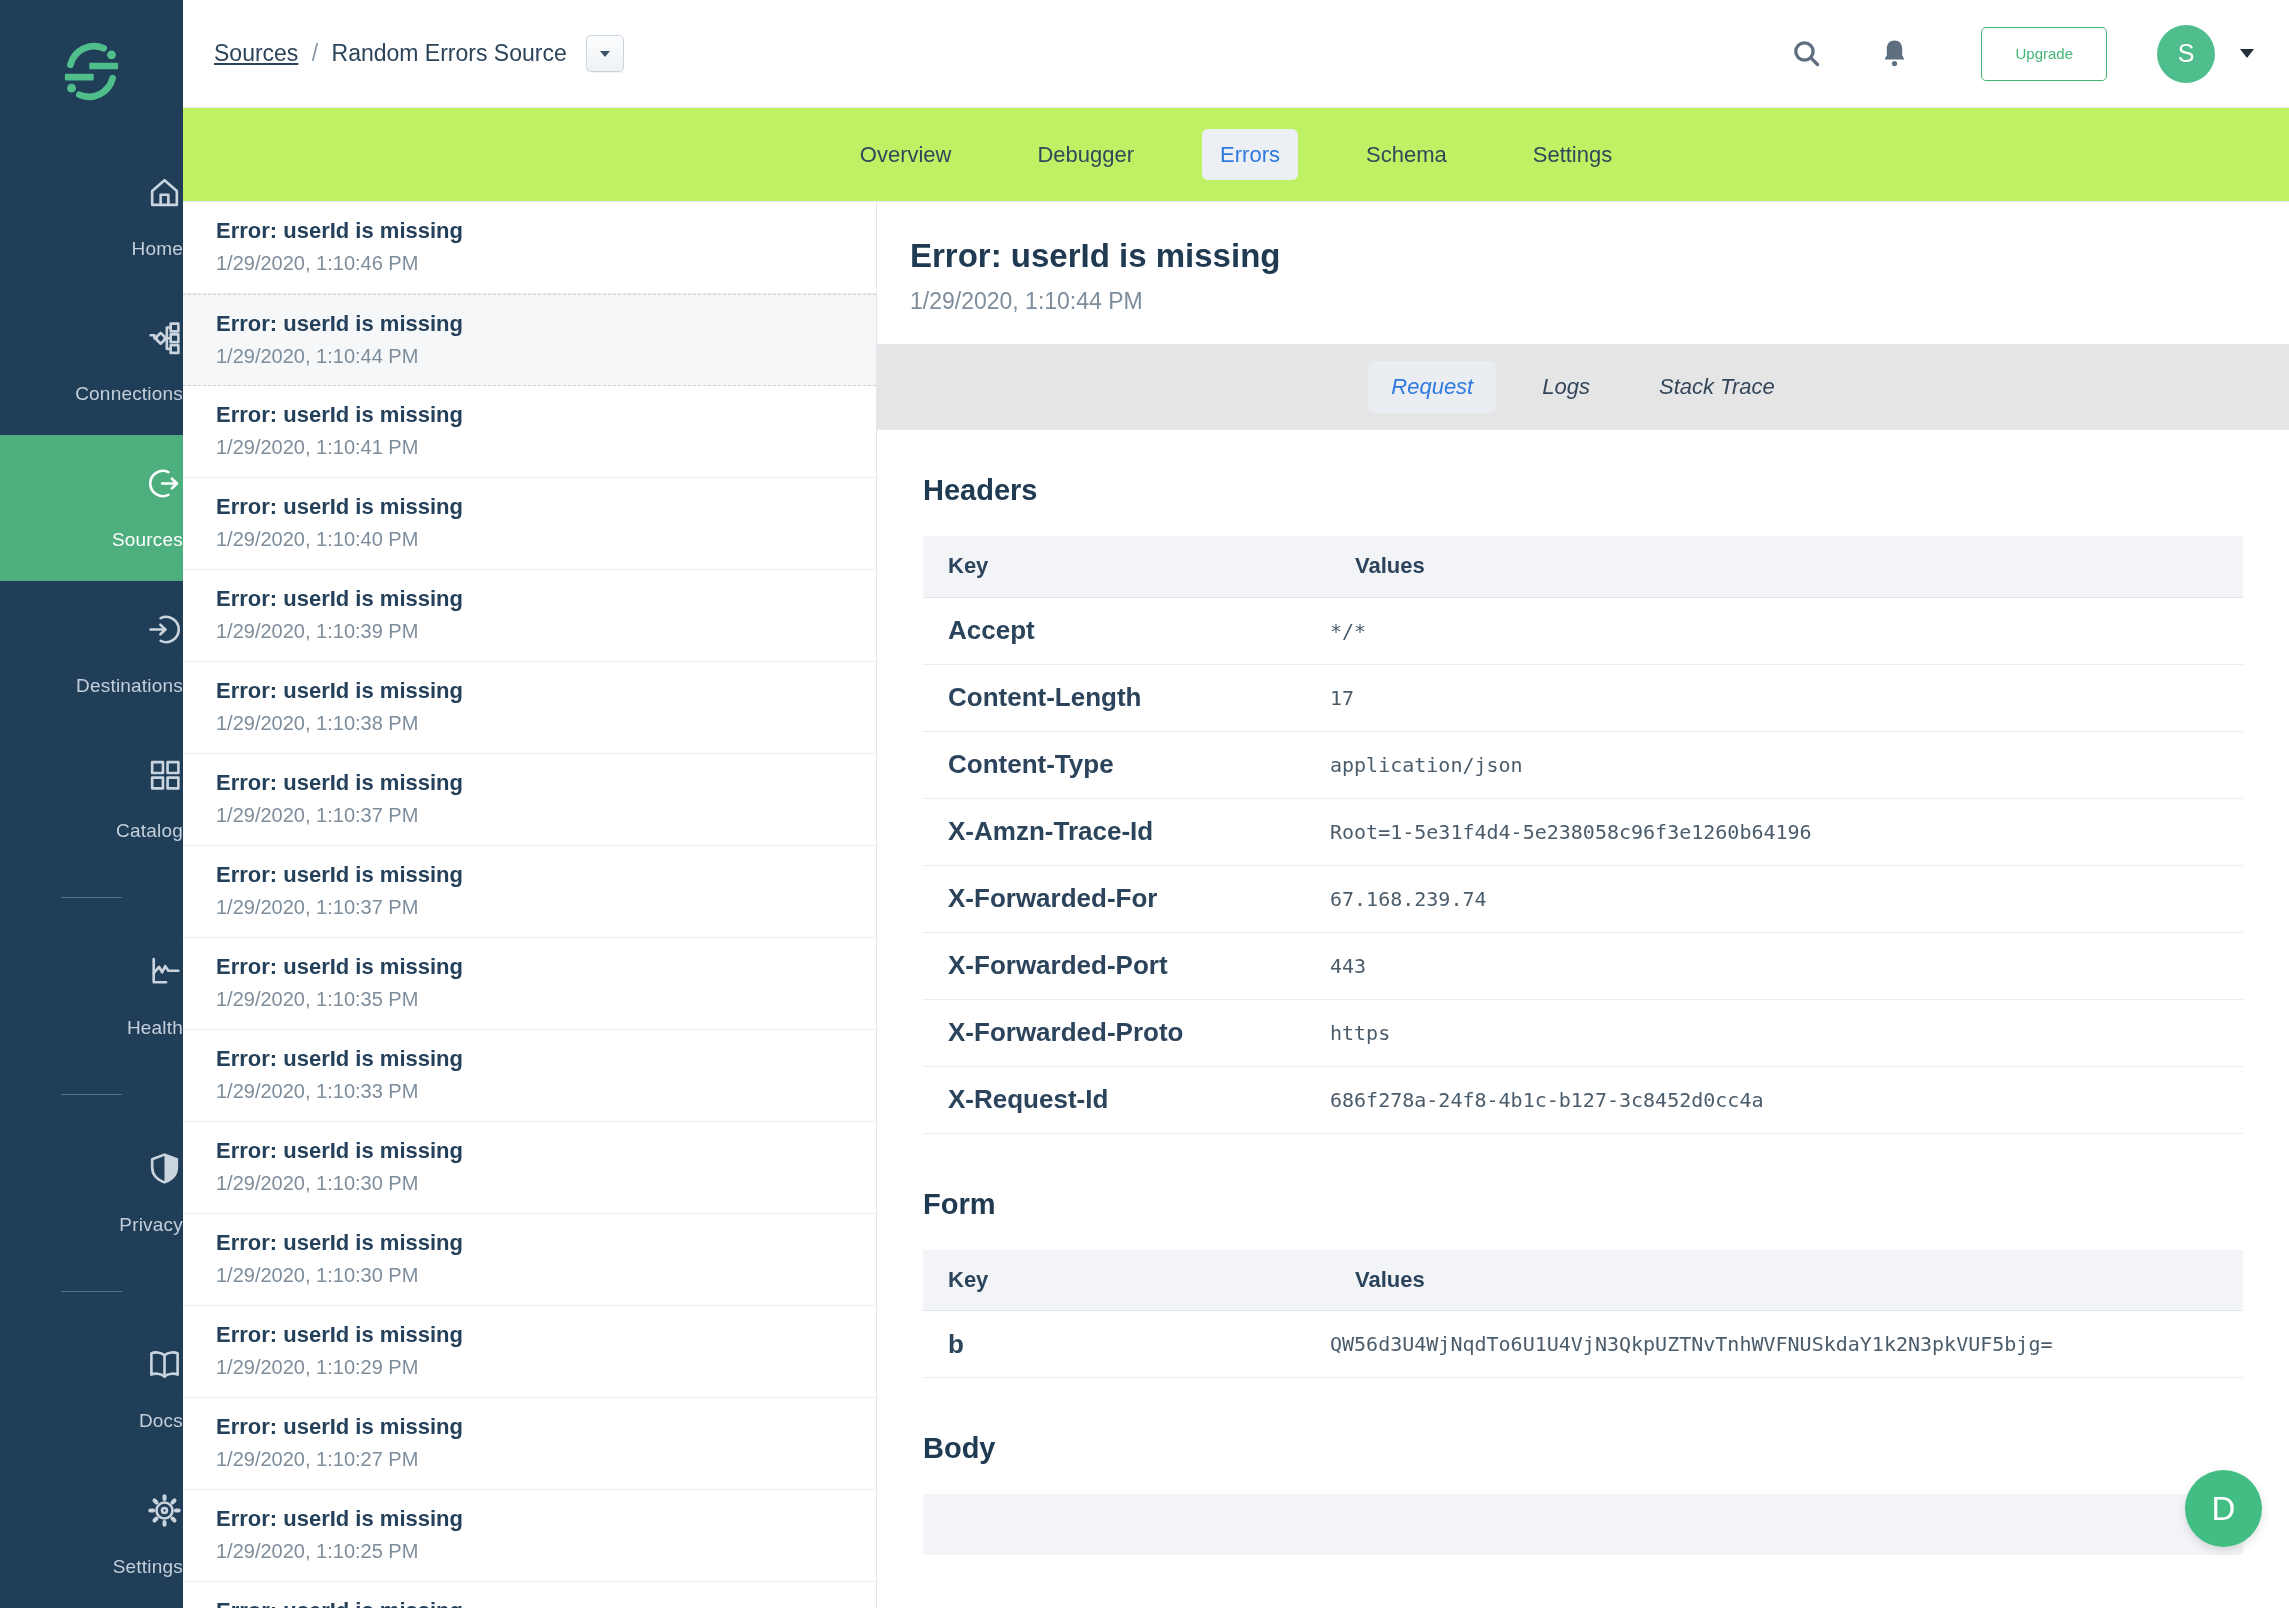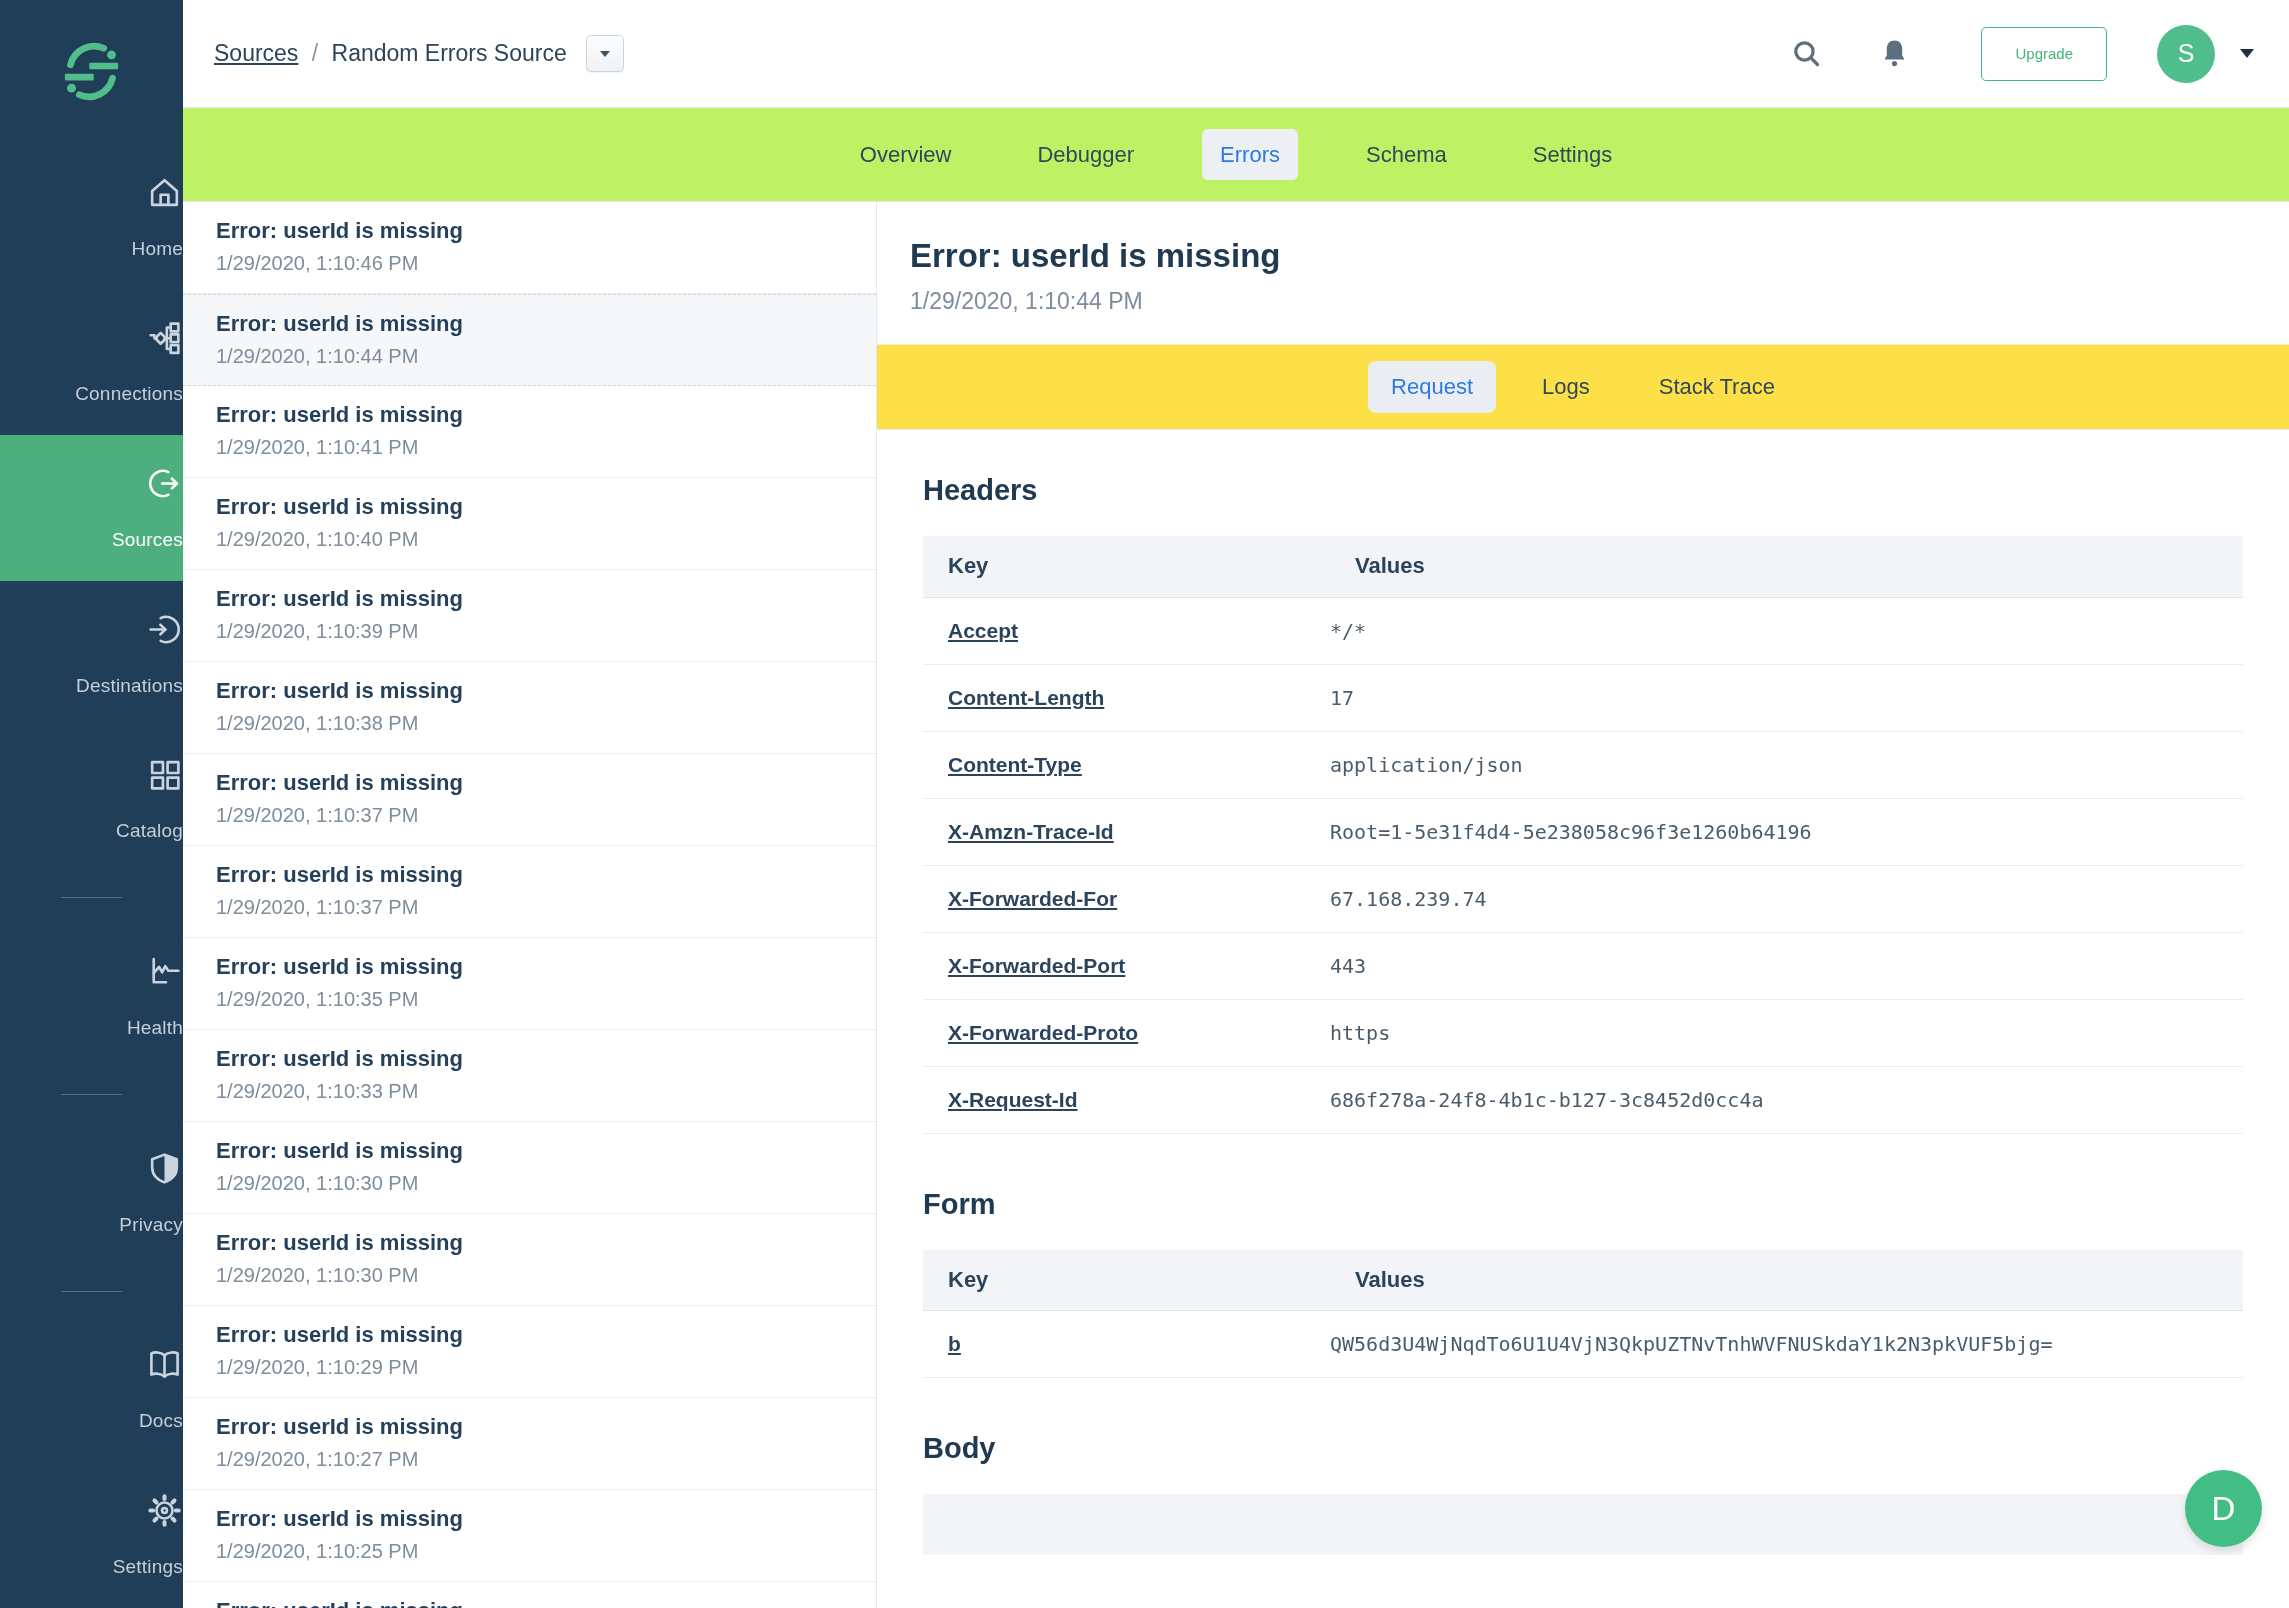--- a/index.html
+++ b/index.html
@@ -48,30 +48,30 @@
   .error-row { height:92px; padding:14.4px 29px 0 33px; border-bottom:1px solid #EBEFF3; cursor:pointer; }
   .error-row .err-title { display:block; font-size:22px; font-weight:700; color:#24405A; line-height:29px; }
   .error-row .err-time { display:block; font-size:20px; color:#7E8D9C; margin-top:6.7px; }
   .error-row.selected { background:#F5F7F8; border-top:1px dashed #C8D2DB; border-bottom:1px dashed #C8D2DB; }
 
   
   .detail { flex:1; display:flex; flex-direction:column; overflow:hidden; background:#fff; }
   .detail-head { padding:35px 46px 0 33px; height:142px; min-height:142px; }
   .detail-title { font-size:33px; font-weight:600; color:#203A52; line-height:38px; }
   .detail-time { font-size:23px; color:#7E8D9C; margin-top:13.4px; }
-  .subtabs { height:86px; min-height:86px; background:#fde047; border-top:1px solid #E4E9EE; border-bottom:1px solid #E4E9EE; display:flex; align-items:center; justify-content:center; gap:23px; }
+  .subtabs { height:86px; min-height:86px; background:#e5e5e5; border-top:1px solid #E4E9EE; border-bottom:1px solid #E4E9EE; display:flex; align-items:center; justify-content:center; gap:23px;font-style:italic; }
   .subtab { font-size:22px; color:#33465A; padding:13.4px 23px; border-radius:7.7px; cursor:pointer; }
   .subtab.active { color:#2F7AE0; background:#EAEEF2; }
   .detail-body { flex:1; padding:44px 46px 0 46px; overflow:hidden; }
   .section-h { font-size:29px; font-weight:600; color:#203A52; }
   .kv-table { width:100%; border-collapse:collapse; margin-top:29px; margin-bottom:54px; }
   .kv-table th { background:#F2F4F7; text-align:left; font-size:22px; font-weight:700; color:#2B445C; height:61px; padding-left:25px; border-bottom:1px solid #DFE5EA; }
   .kv-table th.col-key { width:407px; }
   .kv-table td { height:67px; border-bottom:1px solid #E9EEF2; padding-left:25px; vertical-align:middle; }
-  .kv-table td.k { font-size:21px; font-weight:700; color:#2B445C;text-decoration:underline; }
+  .kv-table td.k { font-size:26px; font-weight:700; color:#2B445C; }
   .kv-table td.v { font-family:"DejaVu Sans Mono", monospace; font-size:20px; color:#4A5C6B; padding-left:0; }
   .body-bar { height:61px; background:#F2F4F7; margin-top:29px; }
 
   
   .chat-bubble { position:fixed; right:27px; bottom:61px; width:77px; height:77px; border-radius:50%; background:#42BE84; color:#fff; font-size:33px; display:flex; align-items:center; justify-content:center; cursor:pointer; box-shadow:0 3.8px 9.6px rgba(0,0,0,.12); }
 
   .top-icon { stroke:#5D6E7E; fill:none; stroke-width:2.4; stroke-linecap:round; }
 </style>
 </head>
 <body>

